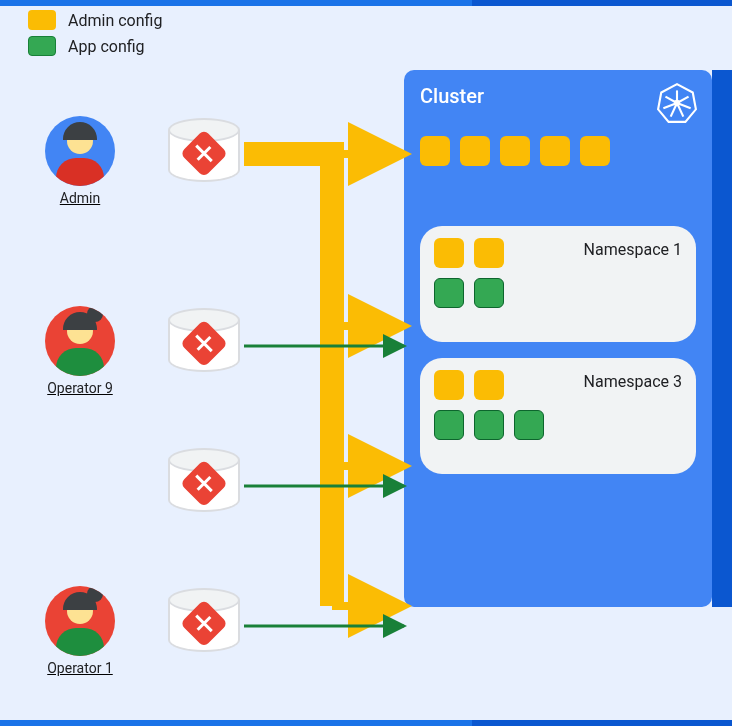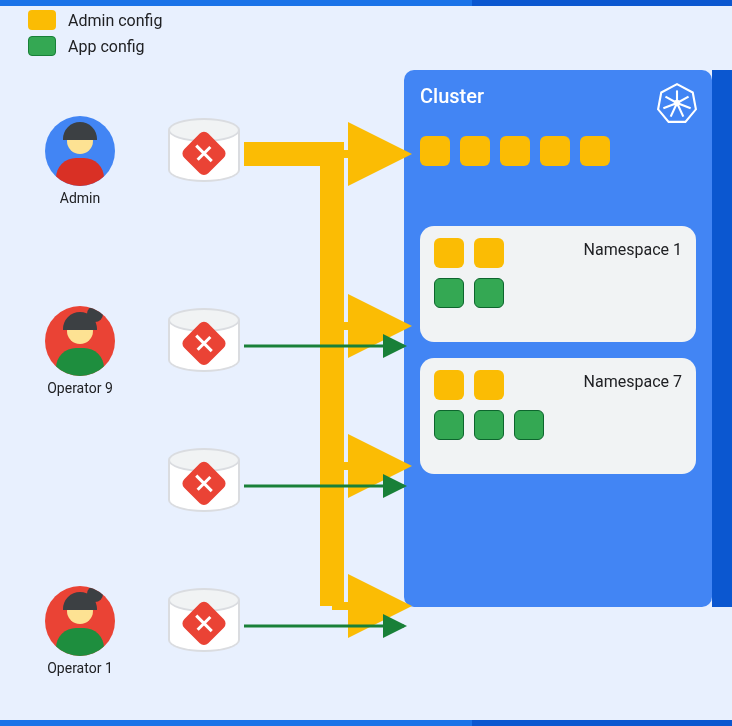--- a/index.html
+++ b/index.html
@@ -66,20 +66,21 @@
   }
   .swatch-yellow { background: #fbbc04; }
   .swatch-green  { background: #34a853; border: 1px solid #188038; }
 
   
   .actor {
     position: absolute;
     left: 20px;
     text-align: center;
     width: 120px;
+    text-decoration: underline;
   }
   .actor .avatar {
     width: 70px; height: 70px;
     border-radius: 50%;
     margin: 0 auto 4px;
     position: relative;
     overflow: hidden;
   }
   .actor .label {
     font-size: 14px;
@@ -219,21 +220,21 @@
   }
   .box {
     width: 30px; height: 30px;
     border-radius: 6px;
   }
   .box.yellow { background: #fbbc04; }
   .box.green  { background: #34a853; border: 1px solid #0d652d; }
 
   .ns {
     background: #f1f3f4;
-    border-radius: 14px;
+    border-radius: 22px;
     padding: 12px 14px 14px;
     margin-top: 16px;
     min-height: 116px;
     position: relative;
   }
   .ns-title {
     position: absolute;
     right: 14px; top: 14px;
     font-size: 16px;
     color: #202124;
@@ -376,21 +377,21 @@
         <div class="box yellow"></div>
       </div>
       <div class="ns-row">
         <div class="box green"></div>
         <div class="box green"></div>
       </div>
     </div>
 
 
     <div class="ns">
-      <div class="ns-title">Namespace 7</div>
+      <div class="ns-title">Namespace 3</div>
       <div class="ns-row">
         <div class="box yellow"></div>
         <div class="box yellow"></div>
       </div>
       <div class="ns-row">
         <div class="box green"></div>
         <div class="box green"></div>
         <div class="box green"></div>
       </div>
     </div>

